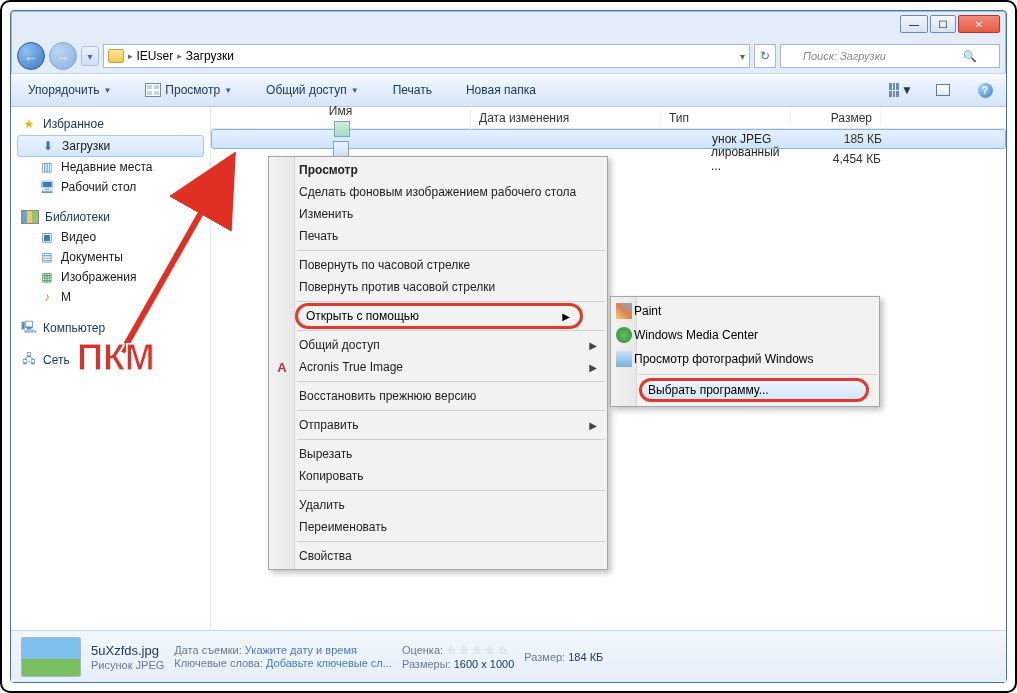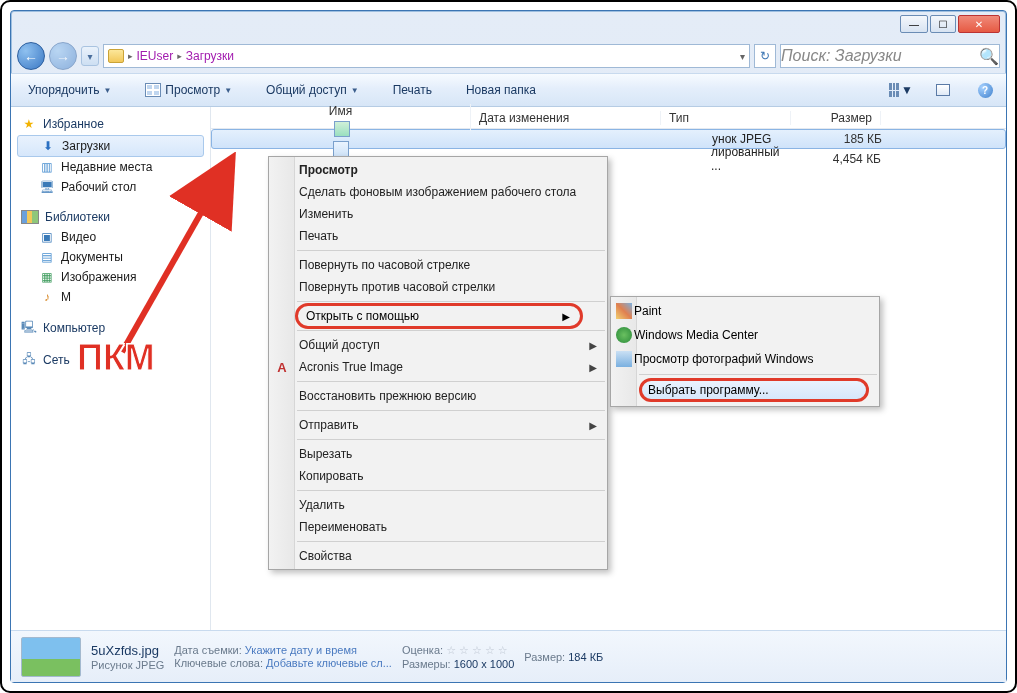--- a/index.html
+++ b/index.html
@@ -11,25 +11,25 @@
   .winbtn { width:28px; height:18px; margin-left:2px; border:1px solid #6a8cb5; background:linear-gradient(#f4f7fb,#d7e3f2); font-size:10px; display:flex; align-items:center; justify-content:center; border-radius:2px; }
   .winbtn.close { background:linear-gradient(#f08a7a,#e65a43); color:#fff; border-color:#b33; width:42px;}
   .winbtn.max { width:26px;}
   .winbtn.min { width:28px;}
 
   
   .navrow { height:34px; display:flex; align-items:center; padding:0 6px; gap:4px;}
   .navbtn { width:28px; height:28px; border-radius:14px; background:radial-gradient(circle at 30% 30%,#8fc1f0,#3b78c4); border:1px solid #2c5e9e; color:#fff; display:flex; align-items:center; justify-content:center; font-size:14px;}
   .navbtn.small { width:18px; height:20px; border-radius:3px; background:linear-gradient(#eaf2fb,#cddff2); color:#4a6e9c; border:1px solid #a9c3e0; font-size:10px;}
   .address { flex:1; height:24px; background:#fff; border:1px solid #9fb9d6; display:flex; align-items:center; padding:0 4px; font-size:12px; gap:4px;}
-  .address .crumb { color:#a21caf; }
+  .address .crumb { color:#000000; }
   .address .sep { color:#666; font-size:9px;}
   .folder-icon { width:16px; height:14px; background:linear-gradient(#fce79a,#f2c85a); border:1px solid #caa336; border-radius:2px;}
   .refresh { width:22px; height:24px; border:1px solid #9fb9d6; background:#fff; display:flex; align-items:center; justify-content:center; color:#3b75b3; font-size:12px;}
-  .search { width:220px; height:24px; background:#fff; border:1px solid #9fb9d6; display:flex; align-items:center; padding:0 0; color:#888; font-style:italic; font-size:16px; gap:6px;}
+  .search { width:220px; height:24px; background:#fff; border:1px solid #9fb9d6; display:flex; align-items:center; padding:0 22px; color:#888; font-style:italic; font-size:11px; gap:6px;}
   .search .mag { color:#4a80c0; font-style:normal;}
 
   
   .toolbar { height:34px; background:linear-gradient(#f7fbff,#e4eefb 45%,#d7e6f7); border-top:1px solid #c8daee; border-bottom:1px solid #b6cce4; display:flex; align-items:center; padding:0 8px; font-size:12px; color:#1b3a63; gap:16px;}
   .tbtn { padding:4px 8px; display:flex; align-items:center; gap:4px; border:1px solid transparent; border-radius:2px;}
   .tbtn .drop { font-size:8px; color:#3b5e8c;}
   .spacer { flex:1;}
   .icobtn { width:26px; height:22px; display:flex; align-items:center; justify-content:center; border:1px solid transparent; border-radius:2px;}
   .square-icon { width:14px; height:12px; border:1px solid #5a7aa6; background:linear-gradient(#fff,#dfe9f6);}
   .help-icon { width:15px; height:15px; border-radius:50%; background:radial-gradient(circle at 30% 30%,#a6d1ff,#3f80cc); color:#fff; font-size:10px; display:flex; align-items:center; justify-content:center; font-weight:bold;}

